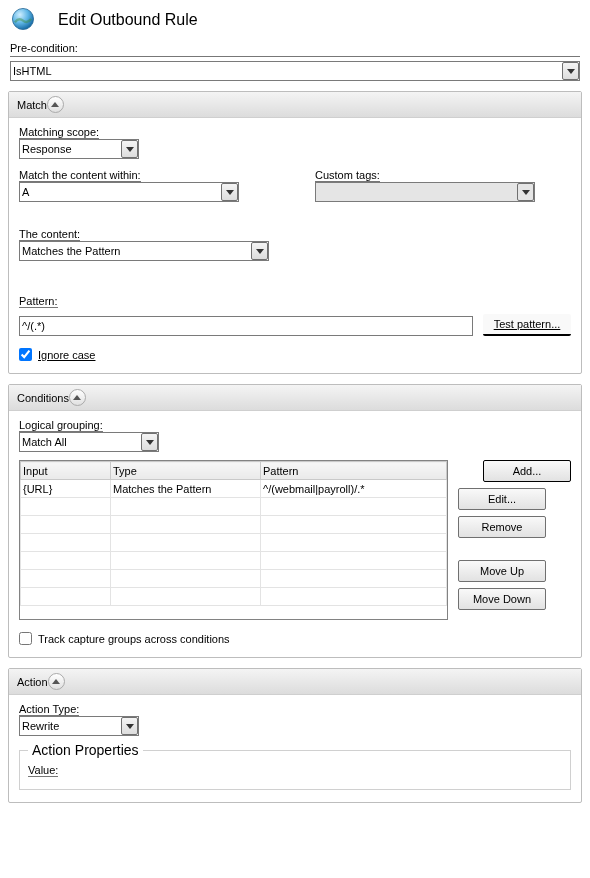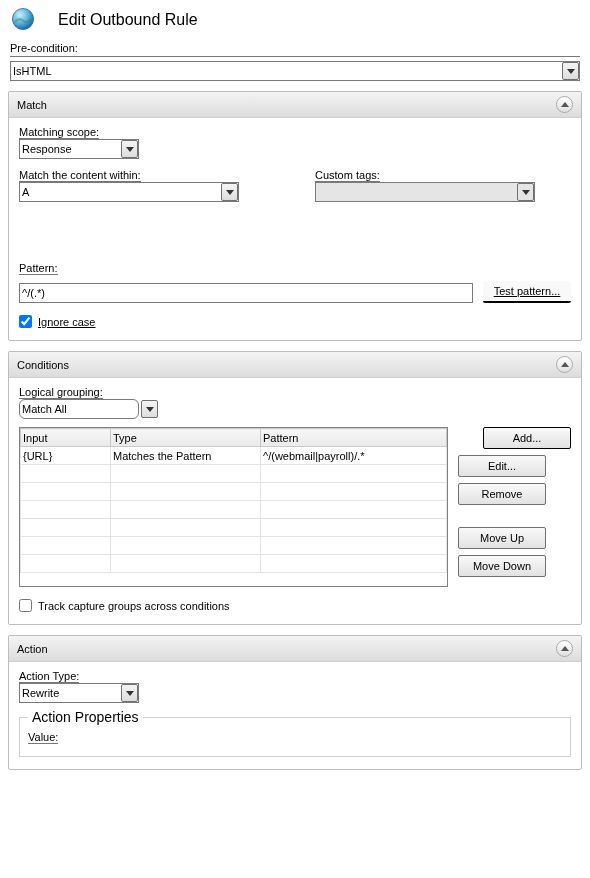--- a/index.html
+++ b/index.html
@@ -29,21 +29,21 @@
   .select.disabled, .select-wrap.disabled .arrow-btn { background: #e5e5e5; }
   .section {
     border: 1px solid #bdbdbd;
     margin: 10px 8px;
     border-radius: 2px;
   }
   .section-header {
     background: linear-gradient(#f4f4f4, #dcdcdc);
     border-bottom: 1px solid #cfcfcf;
     padding: 4px 8px;
-    display: flex; align-items: center; justify-content: space-between;
+    display: flex; align-items: center; 
   }
   .collapse-btn {
     width: 17px; height: 17px; border: 1px solid #aaa; border-radius: 50%;
     background: linear-gradient(#fff,#e0e0e0);
     display:flex;align-items:center;justify-content:center;
   }
   .section-body { padding: 8px 10px 12px 10px; }
   .row { display:flex; gap: 40px; margin-top: 10px; }
   .col { flex: 1; }
   .btn {
@@ -158,20 +158,31 @@
         <div class="select-wrap disabled" style="width:220px;">
           <input class="select disabled" disabled="" style="width: 220px; background: rgb(229, 229, 229);" value="">
           <span class="arrow-btn">
               <span class="chev"></span>
             </span>
         </div>
       </div>
     </div>
 
     <div class="row" style="margin-top:26px;">
+      <div class="col">
+        <div style="border-bottom:1px solid #777;display:inline-block;">
+          <span class="field-label" style="display:inline">The content:</span>
+        </div><br>
+        <div class="select-wrap" style="width:250px;">
+          <input class="select" style="width: 250px;" value="Matches the Pattern">
+          <span class="arrow-btn">
+              <span class="chev"></span>
+            </span>
+        </div>
+      </div>
     </div>
 
     <div style="margin-top:34px;">
       <div style="border-bottom:1px solid #777;display:inline-block;">
         <span class="field-label" style="display:inline">Pattern:</span>
       </div>
       <div class="pattern-row">
         <input class="text-input" value="^/(.*)" style="">
         <button class="btn underline-btn" style="border:1px solid #000;border-top:none;border-left:none;border-right:none;border-bottom:2px solid #000;background:#f9f9f9;">Test pattern...</button>
       </div>
@@ -189,21 +200,21 @@
     <span>Conditions</span>
     <span class="collapse-btn">
         <span class="chev chev-up"></span>
       </span>
   </div>
   <div class="section-body">
     <div style="border-bottom:1px solid #777;display:inline-block;">
       <span class="field-label" style="display:inline">Logical grouping:</span>
     </div><br>
     <div class="select-wrap" style="width:140px;">
-      <input class="select" style="width: 120px; border-radius: 6px;" value="Match All">
+      <input class="select" style="width: 140px;" value="Match All">
       <span class="arrow-btn">
           <span class="chev"></span>
         </span>
     </div>
 
     <div class="cond-wrap">
       <div class="cond-table-wrap">
         <table class="cond">
           <thead>
               <tr>

